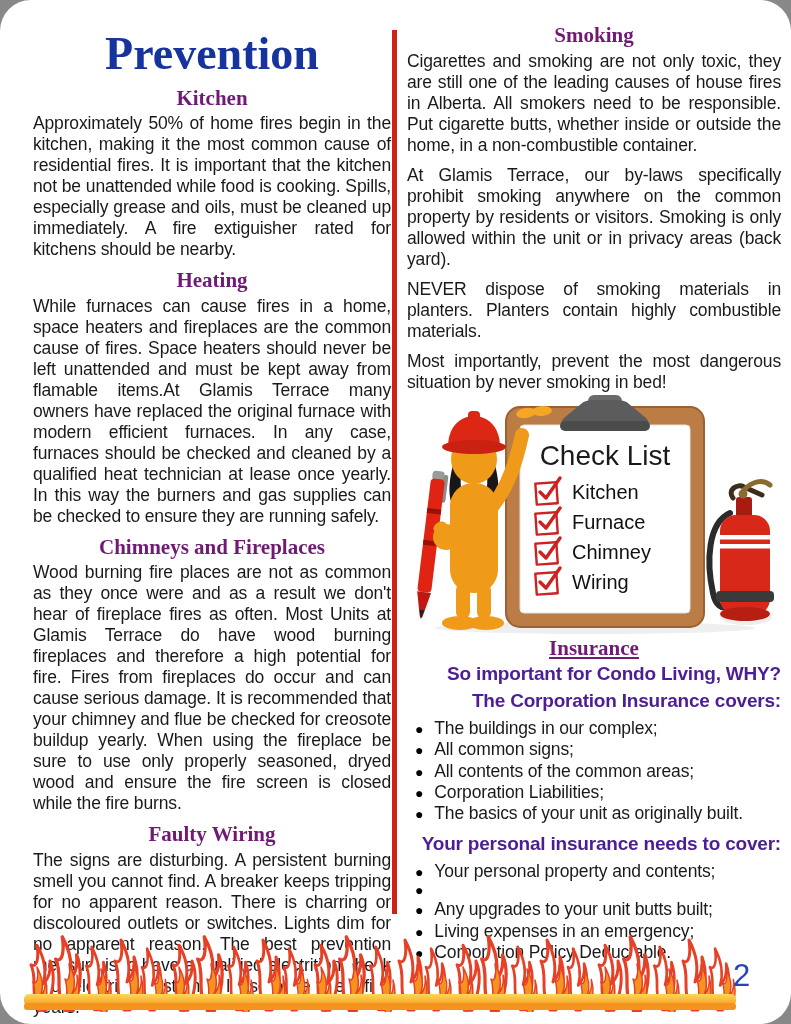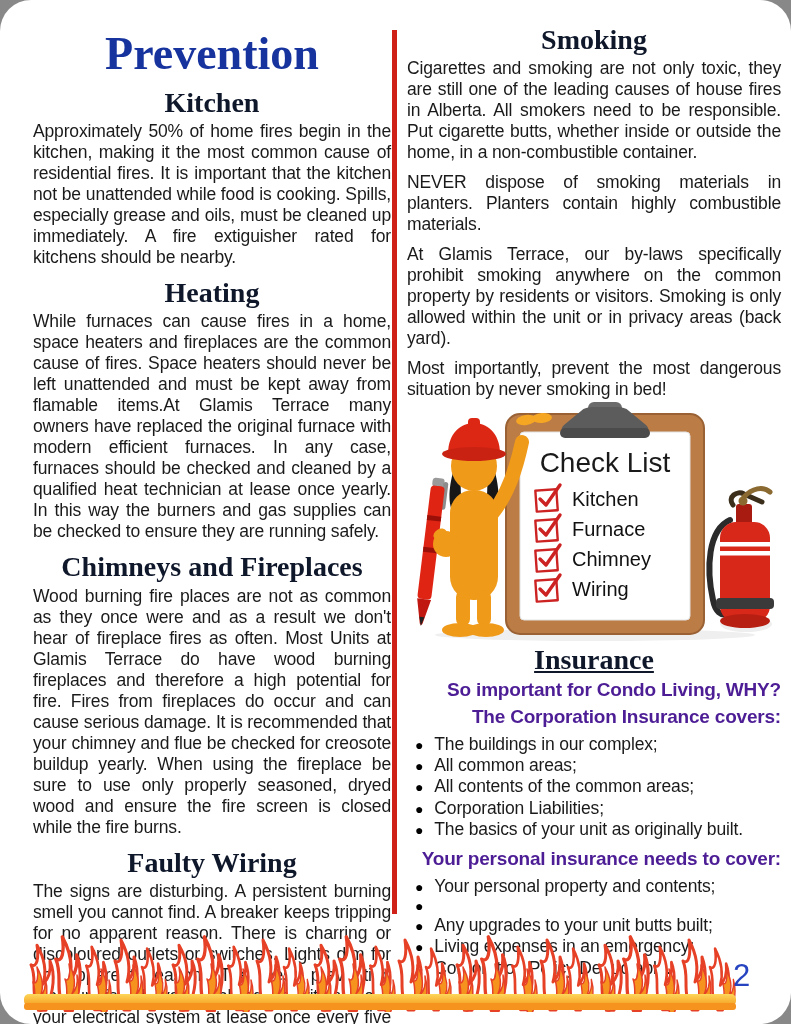--- a/index.html
+++ b/index.html
@@ -20,22 +20,22 @@
     position:absolute; left:392px; top:30px;
     width:5px; height:884px; background:#cf2117;
   }
   h1.doc-title {
     font-family:"Liberation Serif", serif;
     font-weight:bold; font-size:46px; line-height:1.12;
     color:#16339e; text-align:center; margin:0 0 2px;
   }
   h2.sec {
     font-family:"Liberation Serif", serif;
-    font-weight:bold; font-size:28px; line-height:1.12;
-    color:#0f172a; text-align:center; margin:7px 0 3px;
+    font-weight:bold; font-size:21px; line-height:1.12;
+    color:#701a75; text-align:center; margin:7px 0 3px;
   }
   .col-right h2.sec.first { margin-top:0; }
   p.body {
     font-size:17.5px; line-height:1.2; text-align:justify;
     margin:0 0 9px; letter-spacing:-0.15px;
   }
   .bold-line {
     font-size:19px; font-weight:bold; color:#4c1d95;
     text-align:right; margin:2px 0 5px; letter-spacing:-0.2px;
   }
@@ -72,22 +72,22 @@
 
     <h2 class="sec">Faulty Wiring</h2>
     <p class="body">The signs are disturbing.  A persistent burning smell you cannot find.  A breaker keeps tripping for no apparent reason.  There is charring or discoloured outlets or switches.  Lights dim for no apparent reason.  The best prevention measure is to have a qualified electrition check your electrical system at lease once every five years.</p>
   </div>
 
   <div class="divider"></div>
 
   <div class="col-right">
     <h2 class="sec first">Smoking</h2>
     <p class="body">Cigarettes and smoking are not only toxic, they are still one of the leading causes of house fires in Alberta.  All smokers need to be responsible.  Put cigarette butts, whether inside or outside the home, in a non-combustible container.</p>
+    <p class="body">At Glamis Terrace, our by-laws specifically prohibit smoking anywhere on the common property by residents or visitors.  Smoking is only allowed within the unit or in privacy areas (back yard).</p>
     <p class="body">NEVER dispose of smoking materials in planters.  Planters contain highly combustible materials.</p>
-    <p class="body">At Glamis Terrace, our by-laws specifically prohibit smoking anywhere on the common property by residents or visitors.  Smoking is only allowed within the unit or in privacy areas (back yard).</p>
     <p class="body" style="margin-bottom:0;">Most importantly, prevent the most dangerous situation by never smoking in bed!</p>
 
     <div class="clipart">
       <svg width="368" height="240" viewBox="0 0 368 240">
         <ellipse cx="185" cy="233" rx="160" ry="6" fill="#efefef"></ellipse>
 
         <g>
           <rect x="96" y="12" width="198" height="220" rx="14" fill="#bb7c46" stroke="#9a6234" stroke-width="2"></rect>
           <rect x="110" y="30" width="170" height="188" rx="4" fill="#ffffff" stroke="#e2e2e2"></rect>
           <rect x="178" y="0" width="34" height="13" rx="6" fill="#6b6b6b"></rect>
@@ -174,21 +174,21 @@
     <div class="bold-line">So important for Condo Living, WHY?</div>
     <div class="bold-line">The Corporation Insurance covers:</div>
 
     <ul class="bullets">
       <li>
           <span class="dot">●</span>
           <span>The buildings in our complex;</span>
         </li>
       <li>
           <span class="dot">●</span>
-          <span>All common areas;</span>
+          <span>All common signs;</span>
         </li>
       <li>
           <span class="dot">●</span>
           <span>All contents of the common areas;</span>
         </li>
       <li>
           <span class="dot">●</span>
           <span>Corporation Liabilities;</span>
         </li>
       <li>

